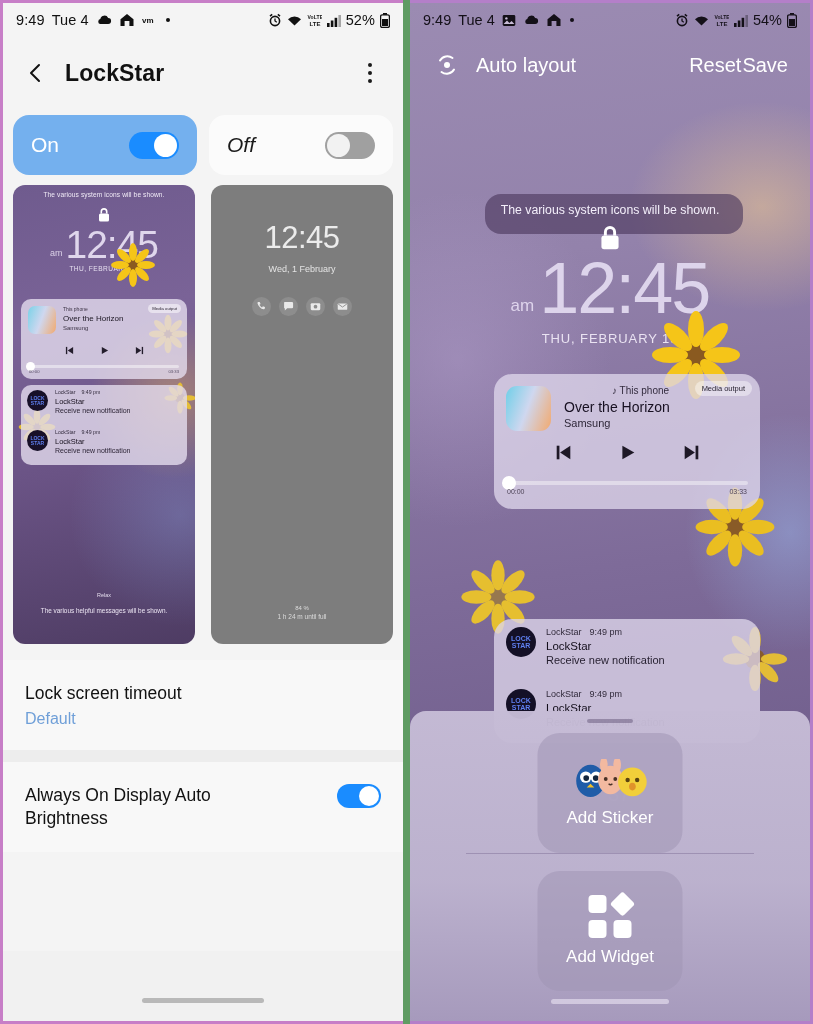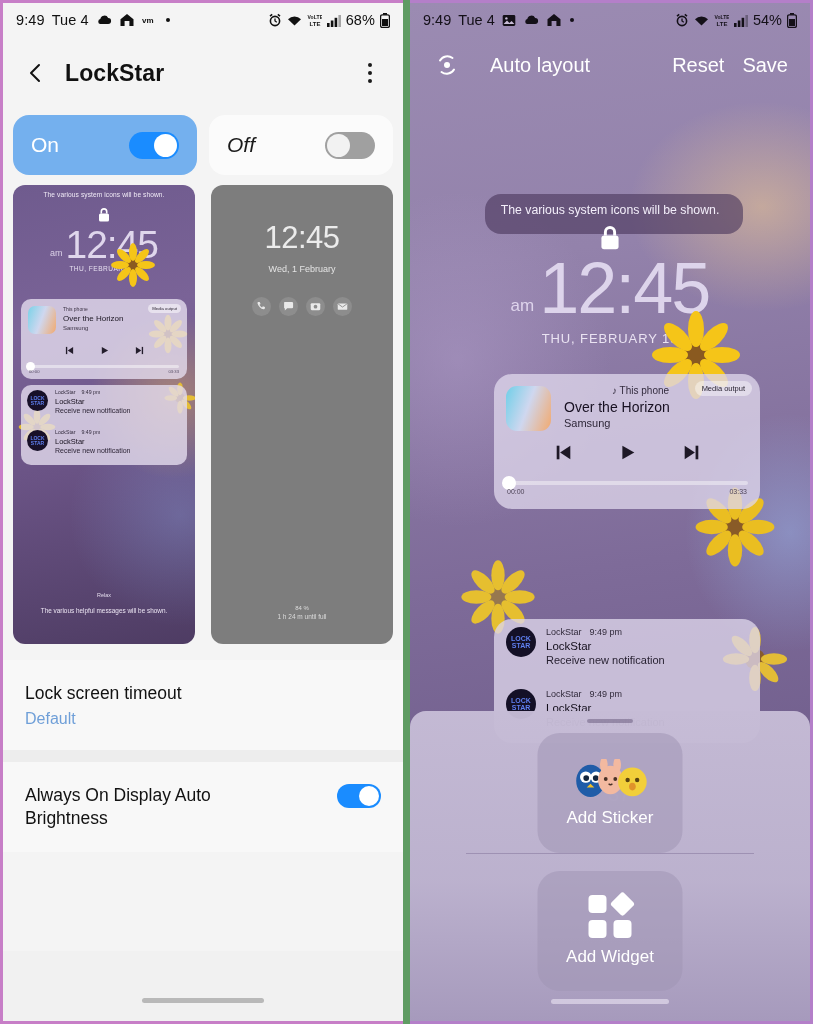--- a/index.html
+++ b/index.html
@@ -135,22 +135,22 @@
     border:3px solid #b47fc9; border-left:none;
     background:
       radial-gradient(ellipse 190px 150px at 88% 20%, rgba(255,214,140,.45), rgba(255,214,140,0) 70%),
       radial-gradient(ellipse 150px 170px at 95% 52%, rgba(160,200,255,.38), rgba(160,200,255,0) 70%),
       radial-gradient(ellipse 220px 240px at 12% 35%, rgba(190,170,215,.35), rgba(190,170,215,0) 70%),
       linear-gradient(172deg,#9b8bb2 0%,#9382ab 25%,#7e6b99 55%,#6f5d8b 80%, #6a5885 100%);
   }
   .r-statusbar { height:34px; display:flex; align-items:center; padding:0 13px; font-size:14.5px; color:#141018; }
   .r-appbar { height:56px; display:flex; align-items:center; padding:0 22px; }
   .auto-ico { width:30px; height:30px; display:flex; align-items:center; justify-content:center; }
-  .auto-lbl { font-size:20px; color:#ffffff; margin-left:28px; }
-  .r-actions { margin-left:auto; display:flex; gap:18px; }
+  .auto-lbl { font-size:20px; color:#ffffff; margin-left:14px; }
+  .r-actions { margin-left:auto; display:flex; gap:1px; }
   .r-act { font-size:20px; color:#ffffff; cursor:pointer; }
 
   .r-lock { position:absolute; left:0; right:0; top:96px; bottom:0; }
   .r-syshint-box {
     position:absolute; left:75px; right:67px; top:95px; height:40px; border-radius:16px;
     background:rgba(74,55,92,.62);
   }
   .r-syshint { position:absolute; left:0; right:0; top:104px; text-align:center; font-size:12.3px; color:#f3eefa; }
   .r-lockico { position:absolute; top:125px; left:50%; transform:translateX(-50%); }
   .r-clockwrap { position:absolute; top:153px; left:0; right:0; display:flex; align-items:flex-end; justify-content:center; }
@@ -256,21 +256,21 @@
               </svg>
           </span>
           <span class="sb-ico">
             <svg width="14" height="13" viewBox="0 0 14 13">
                 <rect x="0" y="9" width="2.6" height="4" fill="#111"></rect>
                 <rect x="3.8" y="6.5" width="2.6" height="6.5" fill="#111"></rect>
                 <rect x="7.6" y="3.8" width="2.6" height="9.2" fill="#111"></rect>
                 <rect x="11.4" y="1" width="2.6" height="12" fill="#111" opacity=".35"></rect>
               </svg>
           </span>
-          <span class="sb-pct">68%</span>
+          <span class="sb-pct">52%</span>
           <span class="sb-ico">
             <svg width="10" height="15" viewBox="0 0 10 15">
                 <rect x="3" y="0" width="4" height="1.8" fill="#111"></rect>
                 <rect x="0.6" y="1.8" width="8.8" height="12.6" rx="1.6" fill="none" stroke="#111" stroke-width="1.3"></rect>
                 <rect x="2" y="6" width="6" height="7" fill="#111"></rect>
               </svg>
           </span>
         </div>
       </div>
 

